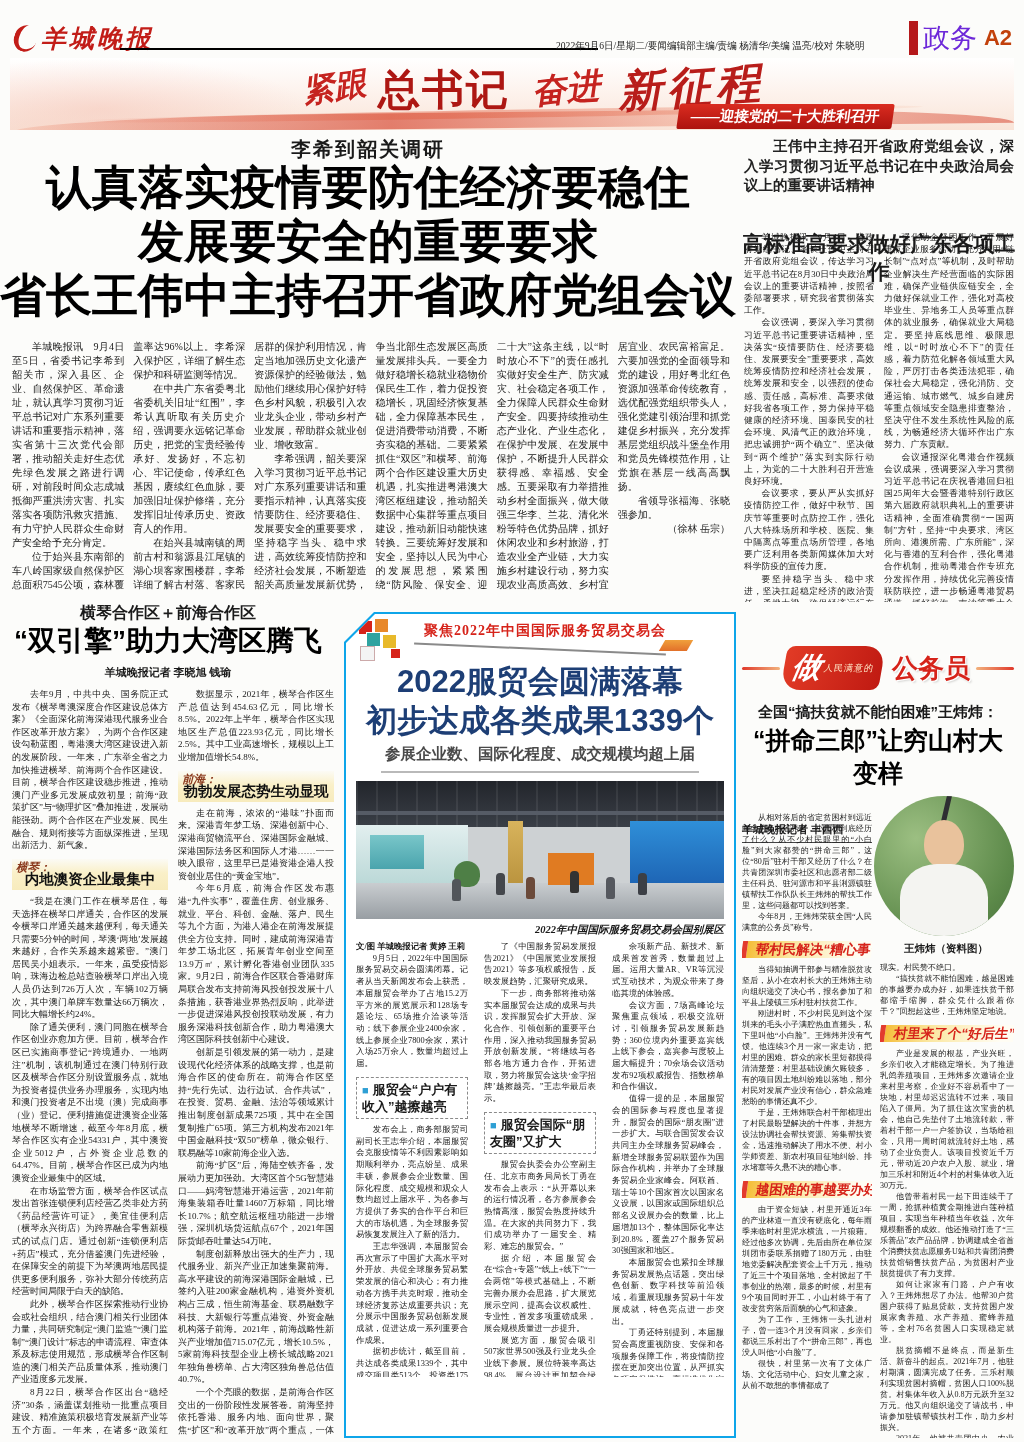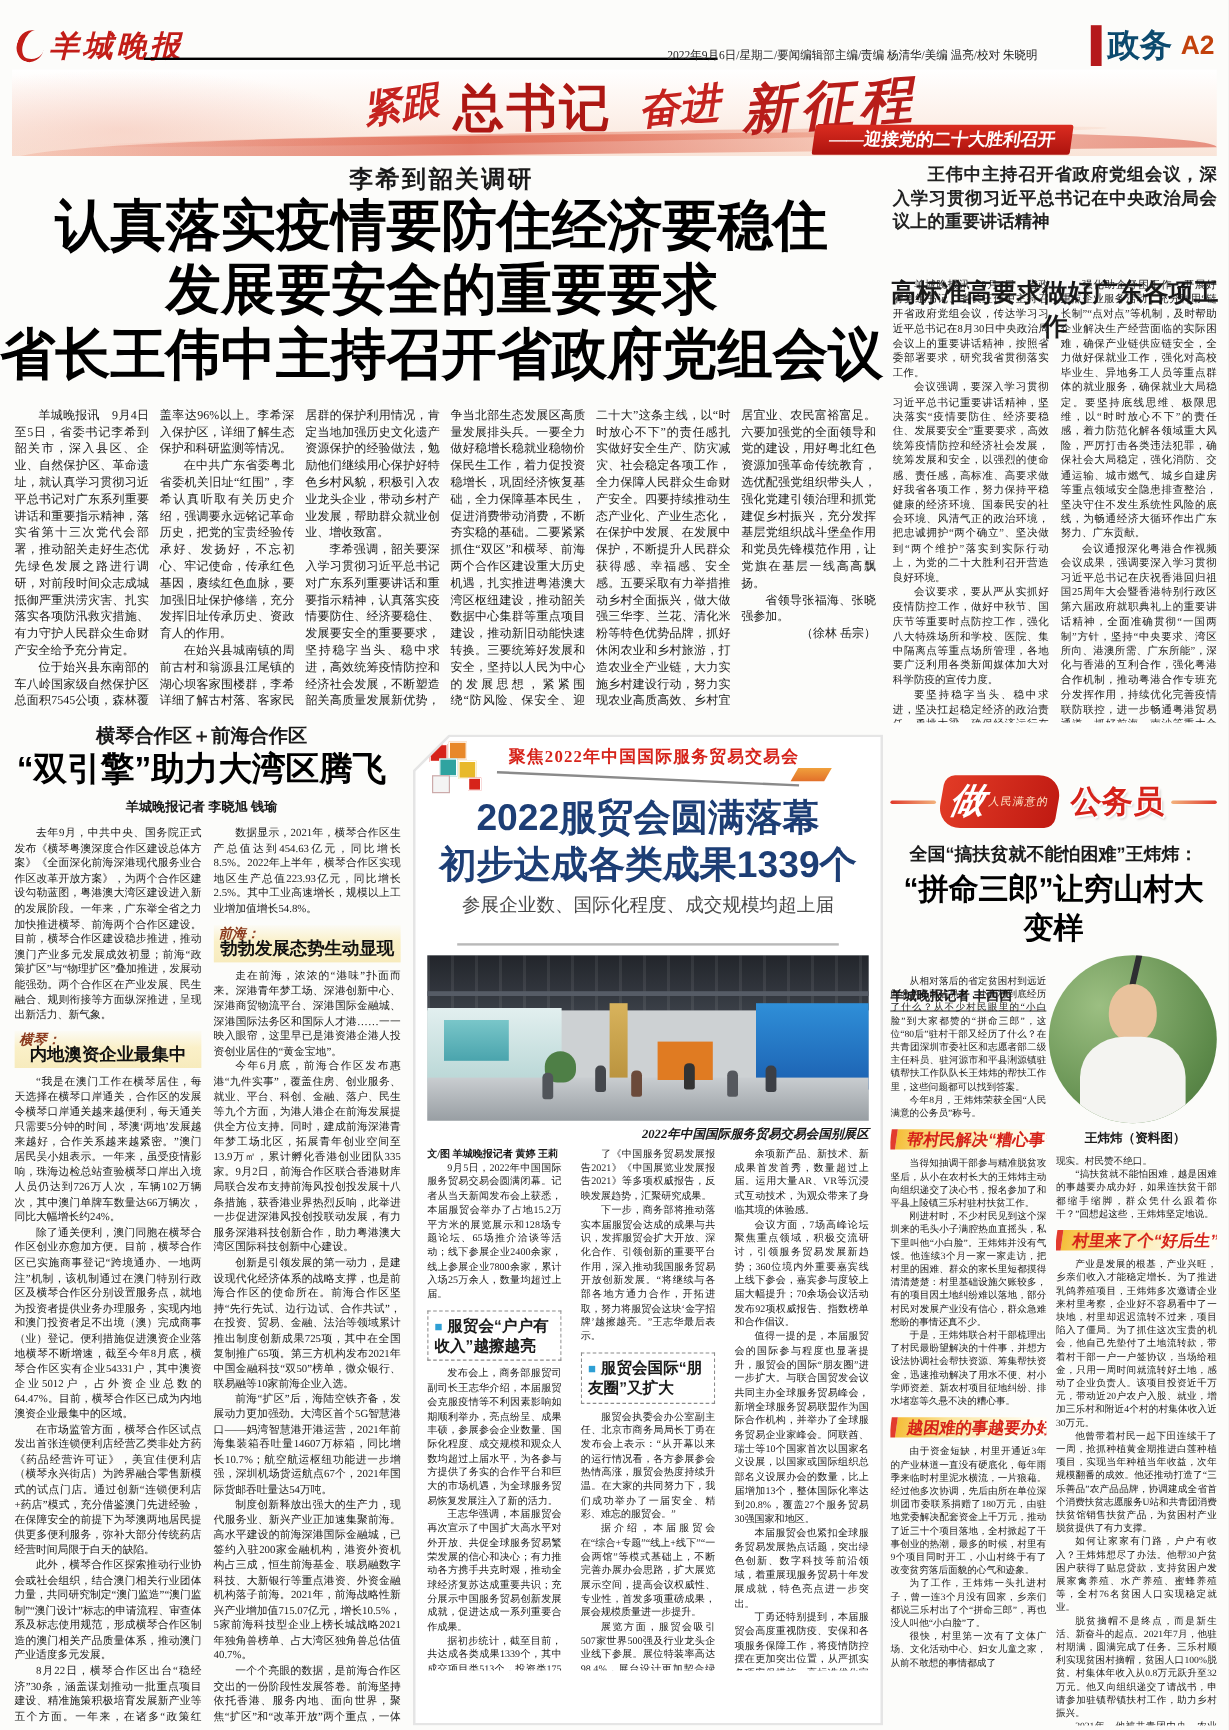--- a/index.html
+++ b/index.html
@@ -10,21 +10,21 @@
   
   .masthead{position:absolute;left:14px;top:22px;display:flex;align-items:center;}
   .swoosh{display:inline-block;width:18px;height:24px;border-left:5px solid #c21d18;border-bottom:3px solid #c21d18;
           border-radius:50%;transform:rotate(18deg);margin-right:4px;}
   .masthead-text{font-size:25px;color:#c21d18;font-weight:800;font-style:italic;letter-spacing:3px;}
   .header-rule{position:absolute;left:120px;top:48px;width:478px;height:2px;background:#000;}
   .dateline{position:absolute;left:556px;top:39px;width:392px;font-size:10px;color:#222;white-space:nowrap;
             transform:scaleX(.96);transform-origin:left;}
   .section-tag{position:absolute;right:12px;top:20px;display:flex;align-items:center;}
   .section-bar{width:9px;height:34px;background:#b5191b;margin-right:5px;}
-  .section-name{font-size:27px;font-weight:700;color:#0c4a6e;}
+  .section-name{font-size:27px;font-weight:400;color:#6d28d9;}
   .section-pageno{font-size:22px;color:#c2410c;margin-left:7px;font-weight:700;}
 
   
   .banner{position:absolute;left:10px;top:58px;width:1004px;height:72px;overflow:hidden;
           background:linear-gradient(180deg,#ffffff 0%,#fdf2ec 50%,#f9e4d8 100%);}
   .banner .wave1{position:absolute;left:0;bottom:2px;width:100%;height:16px;
           background:linear-gradient(90deg,rgba(236,126,92,.18),rgba(211,55,33,.6) 38%,rgba(236,126,92,.28) 70%,rgba(211,55,33,.5));
           border-radius:100% 100% 0 0 / 300% 300% 0 0;transform:skewY(-.6deg);}
   .banner .wave2{position:absolute;left:60px;bottom:12px;width:85%;height:8px;
           background:linear-gradient(90deg,rgba(240,160,120,.0),rgba(224,90,60,.45) 45%,rgba(240,160,120,.1));
@@ -72,33 +72,33 @@
 
   
   .twin-kicker{position:absolute;left:0;top:603px;width:336px;text-align:center;font-size:16px;font-weight:600;}
   .twin-h{position:absolute;left:0;top:622px;width:336px;text-align:center;font-size:28px;font-weight:900;color:#000;}
   .twin-byline{position:absolute;left:0;top:665px;width:336px;text-align:center;font-size:11px;font-weight:700;}
   .twin-body{position:absolute;left:12px;top:688px;width:322px;height:748px;display:flex;gap:10px;
              font-size:9px;line-height:12.6px;overflow:hidden;}
   .twin-col{flex:1;overflow:hidden;}
 
   
-  .expo-box{position:absolute;left:344px;top:612px;width:392px;height:826px;background:#e5e5e5;
+  .expo-box{position:absolute;left:344px;top:612px;width:392px;height:826px;background:#0ea5e9;
             clip-path:polygon(30px 0,100% 0,100% 100%,0 100%,0 30px);}
   .expo-inner{position:absolute;left:2px;top:2px;right:2px;bottom:2px;background:#fff;
             clip-path:polygon(29px 0,100% 0,100% 100%,0 100%,0 29px);padding:6px 10px;box-sizing:border-box;}
   .expo-ribbon{position:relative;height:42px;}
   .cubes{position:absolute;left:0px;top:-2px;width:60px;height:46px;}
   .cube{position:absolute;width:15px;height:15px;border:1px solid #fff;box-sizing:border-box;}
   .expo-tag{position:absolute;left:68px;top:2px;font-size:14px;font-weight:800;color:#d6231a;letter-spacing:1px;}
   .tag-line{position:absolute;left:58px;top:28px;width:252px;height:2px;background:#8a8a8a;transform:rotate(2.5deg);}
   .tag-tip{position:absolute;left:306px;top:20px;width:28px;height:11px;background:linear-gradient(#f0a03c,#e2702a);transform:skewX(-30deg);}
   .expo-h{text-align:center;font-weight:900;color:#1d3e75;font-size:31px;line-height:39px;margin-top:0;}
   .expo-deck-wrap{text-align:center;margin-top:4px;}
-  .expo-deck{display:inline-block;font-size:15.5px;color:#4a4a4a;font-weight:400;border-bottom:2px solid #b9b9b9;padding:0 4px 21px;}
+  .expo-deck{display:inline-block;font-size:15.5px;color:#4a4a4a;font-weight:700;border-bottom:2px solid #b9b9b9;padding:0 4px 6px;}
   .expo-photo{margin:8px auto 0;width:368px;height:138px;position:relative;overflow:hidden;background:#cdd1d3;}
   .ph-ceiling{position:absolute;top:0;left:0;width:100%;height:46px;
       background:repeating-linear-gradient(90deg,rgba(255,255,255,.07) 0 2px,rgba(0,0,0,0) 2px 20px),linear-gradient(#22252b,#3a3f47);}
   .ph-beam{position:absolute;top:30px;left:0;width:100%;height:4px;background:#565c66;}
   .ph-left-booth{position:absolute;left:0;top:44px;width:112px;height:62px;background:linear-gradient(#e2efef,#b9d7d6);}
   .ph-screen{position:absolute;left:14px;top:54px;width:54px;height:34px;background:linear-gradient(#79c6c9,#4aa4ad);}
   .ph-right-wall{position:absolute;right:0;top:40px;width:94px;height:72px;background:linear-gradient(180deg,#2f8fd8,#1b5fb0);}
   .ph-gold{position:absolute;left:152px;top:40px;width:15px;height:66px;background:linear-gradient(#d8b35c,#b9923d);}
   .ph-floor{position:absolute;bottom:0;left:0;width:100%;height:36px;background:linear-gradient(#c9cdd0,#989ea3);}
   .ph-kiosk{position:absolute;left:192px;top:72px;width:46px;height:32px;background:#e07b22;}

